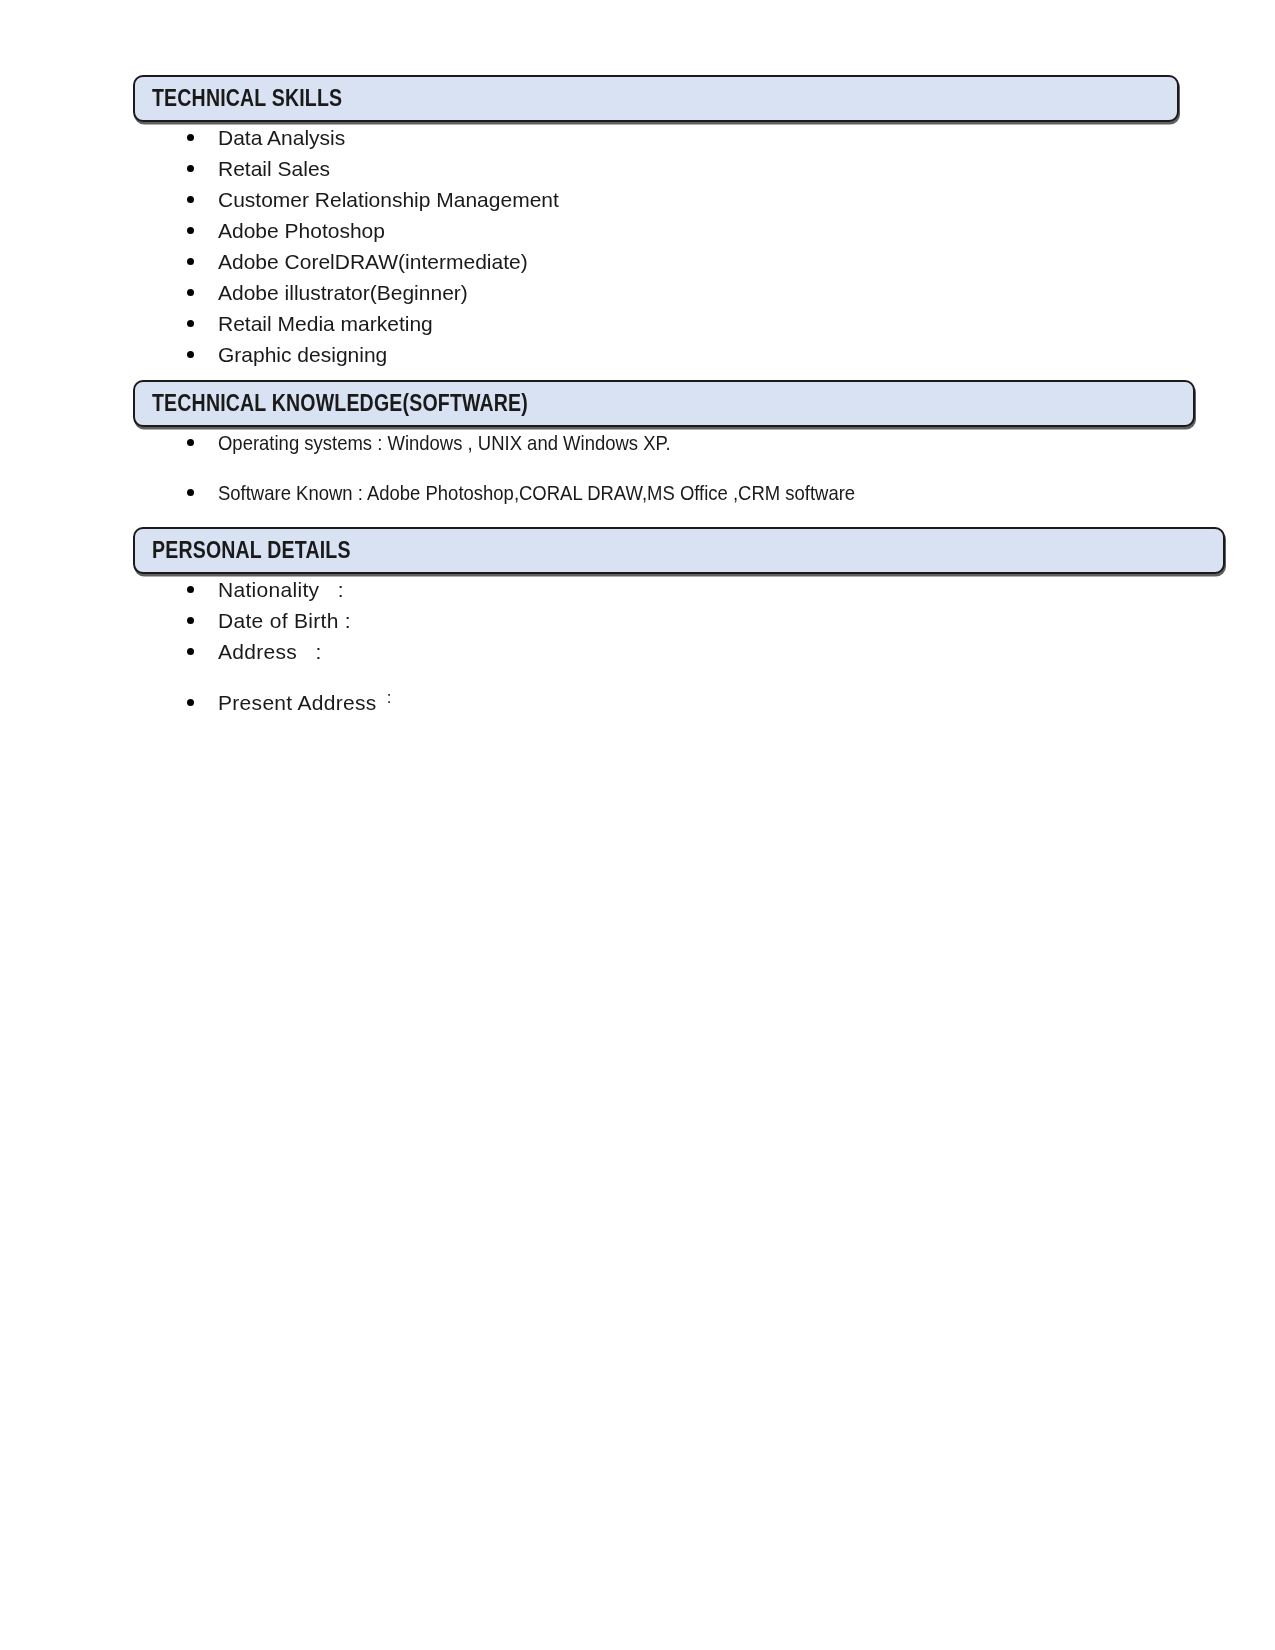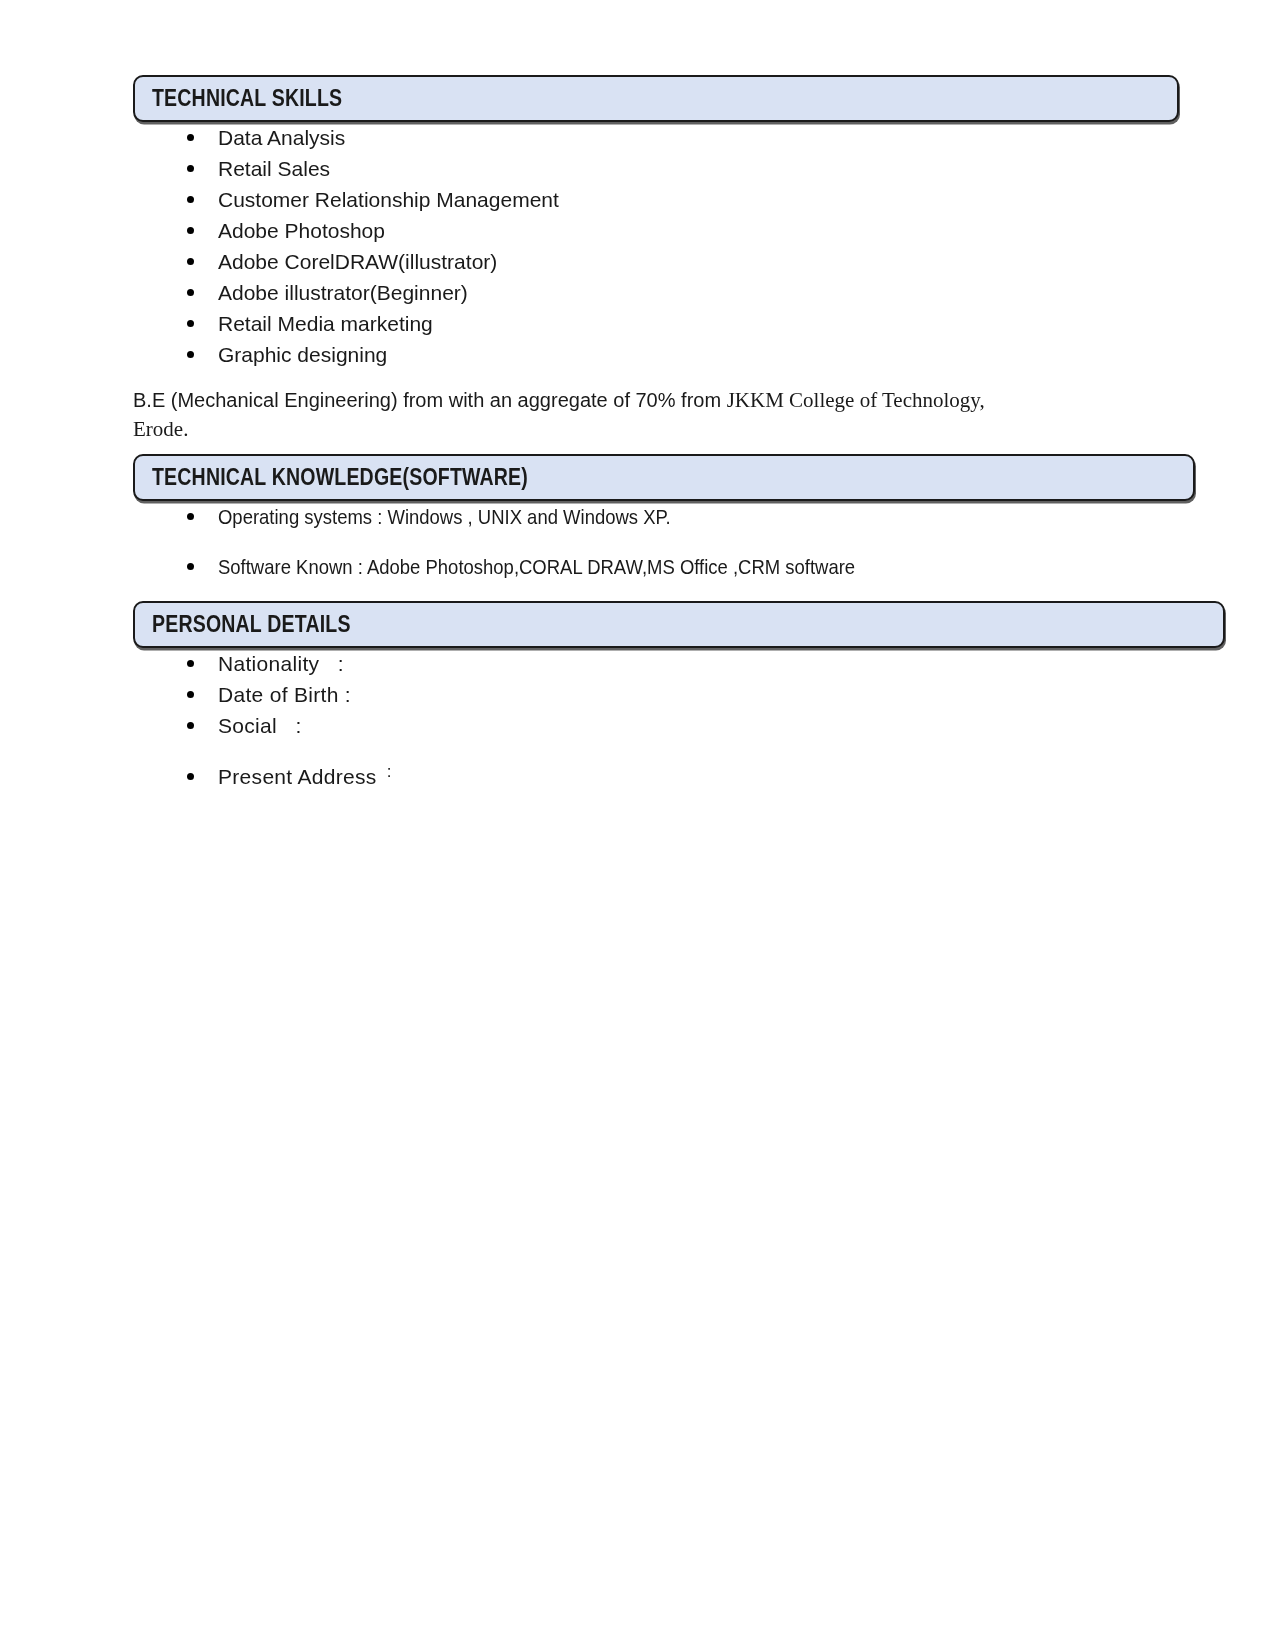--- a/index.html
+++ b/index.html
@@ -125,40 +125,36 @@
 
       <li>
         <span>Customer Relationship Management</span>
       </li>
 
       <li>
         <span>Adobe Photoshop</span>
       </li>
 
       <li>
-        <span>Adobe CorelDRAW(illustrator)</span>
+        <span>Adobe CorelDRAW(intermediate)</span>
       </li>
 
       <li>
         <span>Adobe illustrator(Beginner)</span>
       </li>
 
       <li>
         <span>Retail Media marketing</span>
       </li>
 
       <li>
         <span>Graphic designing</span>
       </li>
     </ul>
 
-  <div class="acad-text">
-    <span>B.E (Mechanical Engineering) from with an aggregate of 70% from </span><span class="serif">JKKM College of Technology,</span><br>
-    <span class="serif">Erode.</span>
-  </div>
 
   <div class="hdr hdr-tk">
     <span class="t">TECHNICAL KNOWLEDGE(SOFTWARE)</span>
   </div>
   <ul class="blist list-software">
 
       <li>
         <span class="cond">Operating systems : Windows , UNIX and Windows XP.</span>
       </li>
 
@@ -174,21 +170,21 @@
 
       <li>
         <span>Nationality</span><span class="colon">   :</span>
       </li>
 
       <li>
         <span>Date of Birth</span><span class="colon"> :</span>
       </li>
 
       <li>
-        <span>Social</span><span class="colon">   :</span>
+        <span>Address</span><span class="colon">   :</span>
       </li>
 
       <li>
         <span>Present Address</span><span class="colon raised">  :</span>
       </li>
     </ul>
 
 </div>
 
 </body></html>

